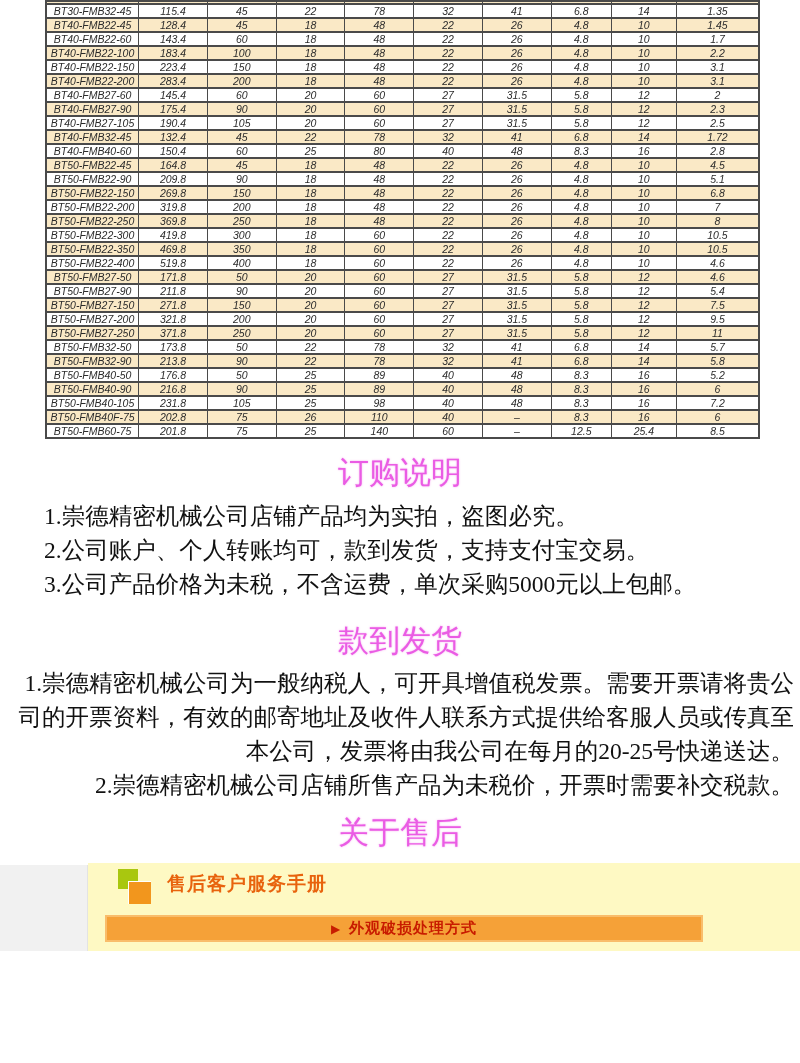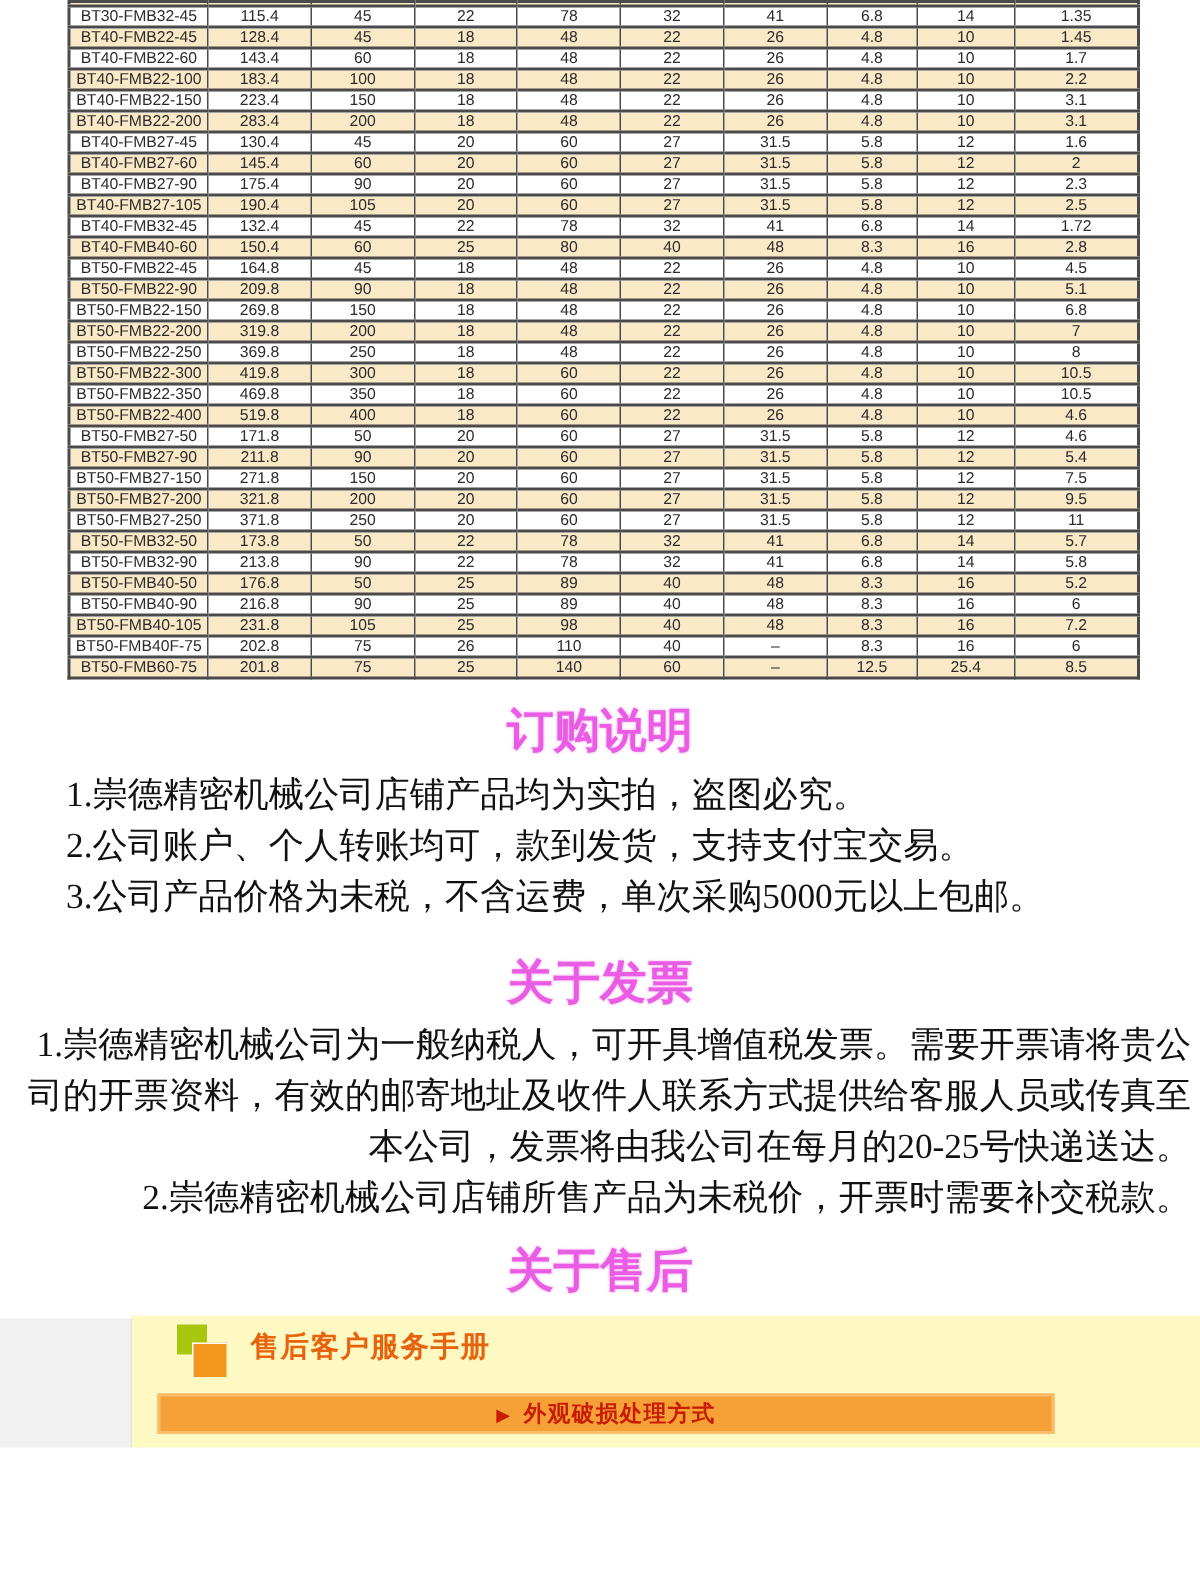--- a/index.html
+++ b/index.html
@@ -4,21 +4,21 @@
 <style>
   * { box-sizing: border-box; margin: 0; padding: 0; }
   html, body { width: 800px; }
   body {
     width: 800px; height: 1063px; overflow: hidden;
     background: #ffffff;
     font-family: "Liberation Sans", "DejaVu Sans", sans-serif;
   }
 
   
-  .table-wrap { padding: 0 40px 0 45px; }
+  .table-wrap { padding: 0 40px 0 45px; font-style: italic; }
   table.spec {
     width: 715px; border-collapse: collapse; table-layout: fixed;
     border: 2px solid #4a4a4a;
     font-family: "Liberation Sans", "DejaVu Sans", sans-serif;
     font-size: 10.5px; color: #2b2b2b;
   }
   table.spec td {
     border: 1px solid #4a4a4a; border-top: 2px solid #4a4a4a;
     height: 13.4px; text-align: center; vertical-align: middle;
     padding: 0 1px; white-space: nowrap; overflow: hidden;
@@ -29,21 +29,21 @@
   col.c-model { width: 12.8%; }
   col.c-n { width: 9.5%; }
   col.c-n8 { width: 8.3%; }
   col.c-n9 { width: 9.0%; }
   col.c-wt { width: 11.4%; }
 
   
   .section-title {
     text-align: center;
     font-family: "Liberation Serif", "DejaVu Serif", serif;
-    font-weight: 700; font-size: 31px; line-height: 40px;
+    font-weight: 400; font-size: 31px; line-height: 40px;
     color: #ea5ce4; text-shadow: 0 0 2px rgba(238, 92, 228, 0.55);
   }
   .t-order    { margin-top: 14px; }
   .t-invoice  { margin-top: 20px; }
   .t-aftersale{ margin-top: 11px; }
 
   
   .cn-text {
     font-family: "Liberation Serif", "DejaVu Serif", serif;
     color: #111; font-size: 23.5px; line-height: 33px;
@@ -177,32 +177,20 @@
           <td>200</td>
           <td>18</td>
           <td>48</td>
           <td>22</td>
           <td>26</td>
           <td>4.8</td>
           <td>10</td>
           <td>3.1</td>
         </tr>
         <tr>
-          <td>BT40-FMB27-45</td>
-          <td>130.4</td>
-          <td>45</td>
-          <td>20</td>
-          <td>60</td>
-          <td>27</td>
-          <td>31.5</td>
-          <td>5.8</td>
-          <td>12</td>
-          <td>1.6</td>
-        </tr>
-        <tr>
           <td>BT40-FMB27-60</td>
           <td>145.4</td>
           <td>60</td>
           <td>20</td>
           <td>60</td>
           <td>27</td>
           <td>31.5</td>
           <td>5.8</td>
           <td>12</td>
           <td>2</td>
@@ -499,21 +487,21 @@
   </table>
 </div>
 
 <div class="section-title t-order">订购说明</div>
 <div class="order-list cn-text">
     <div class="item">1.崇德精密机械公司店铺产品均为实拍，盗图必究。</div>
     <div class="item">2.公司账户、个人转账均可，款到发货，支持支付宝交易。</div>
     <div class="item">3.公司产品价格为未税，不含运费，单次采购5000元以上包邮。</div>
   </div>
 
-<div class="section-title t-invoice">关于发票</div>
+<div class="section-title t-invoice">款到发货</div>
 <div class="invoice-list cn-text">
     <div class="item">1.崇德精密机械公司为一般纳税人，可开具增值税发票。需要开票请将贵公司的开票资料，有效的邮寄地址及收件人联系方式提供给客服人员或传真至本公司，发票将由我公司在每月的20-25号快递送达。</div>
     <div class="item">2.崇德精密机械公司店铺所售产品为未税价，开票时需要补交税款。</div>
   </div>
 
 <div class="section-title t-aftersale">关于售后</div>
 
 <div class="bottom-area">
   <div class="gray-strip"></div>
   <div class="card">

